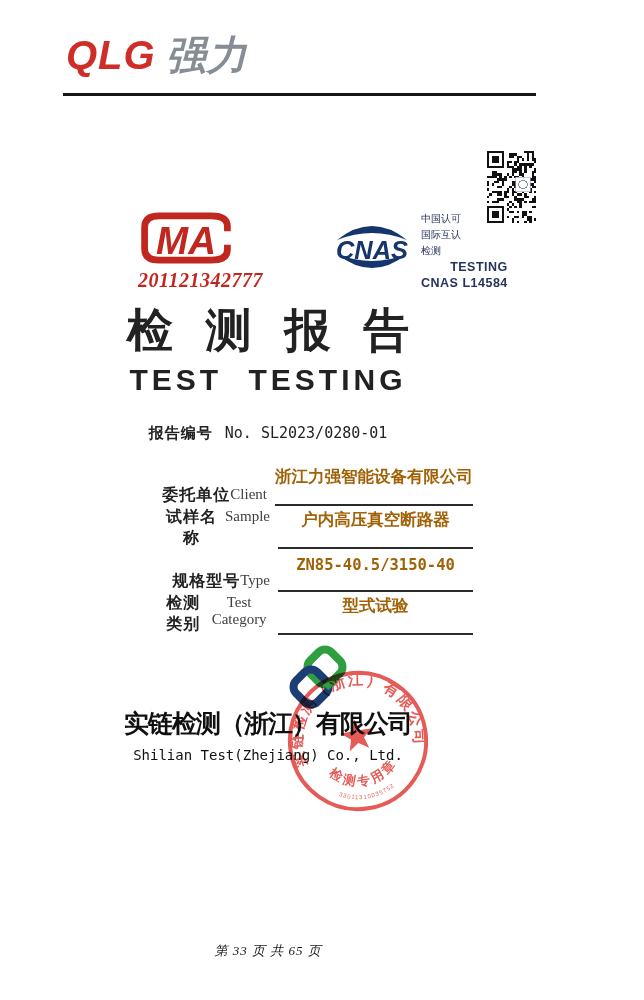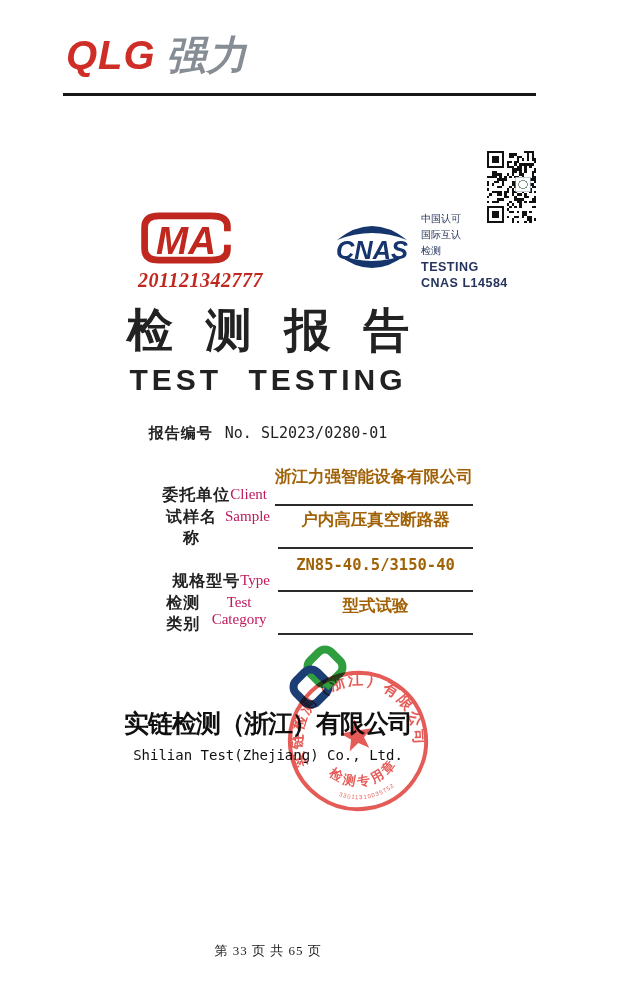--- a/index.html
+++ b/index.html
@@ -17,38 +17,38 @@
   .qr{position:absolute;left:487px;top:149px;width:72px;height:76px;}
 
   
   .cma{position:absolute;left:138px;top:212px;width:100px;text-align:left;font-style:italic;}
   .cma-number{margin-top:1px;font-family:"Liberation Serif",serif;font-weight:bold;
               font-size:20px;color:#c0271e;letter-spacing:0.5px;white-space:nowrap;}
   .ilac{position:absolute;left:245px;top:210px;width:76px;height:76px;}
   .cnas{position:absolute;left:333px;top:219px;width:78px;height:56px;}
   .acc{position:absolute;left:421px;top:211px;line-height:16px;color:#26345c;}
   .acc .cn{font-size:10px;font-family:"Liberation Serif",serif;}
-  .acc .en{font-size:12.5px;font-weight:bold;letter-spacing:0.5px;}
+  .acc .en{font-size:12.5px;font-weight:bold;letter-spacing:0.5px;text-align:right;}
 
   
   .title-cn{position:absolute;top:300px;left:0;width:100%;text-align:center;
             font-size:46px;font-weight:bold;color:#222;letter-spacing:10px;padding-left:10px;box-sizing:border-box;}
   .title-en{position:absolute;top:363px;left:0;width:100%;text-align:center;
             font-size:30px;font-weight:bold;color:#222;letter-spacing:4px;word-spacing:14px;}
   .report-no{position:absolute;top:424px;left:0;width:100%;text-align:center;
              font-size:15px;color:#222;white-space:nowrap;}
   .report-no .lbl{font-weight:bold;letter-spacing:1px;}
   .report-no .val{font-family:"DejaVu Sans Mono",monospace;margin-left:8px;}
 
   
   .form{position:absolute;left:158px;top:463px;width:315px;}
   .frow{display:flex;height:43px;align-items:flex-end;}
   .flabel{width:112px;text-align:center;display:flex;flex-direction:row;justify-content:flex-end;}
   .flabel .cn{font-size:16px;font-weight:bold;letter-spacing:1px;color:#222;}
-  .flabel .en{font-size:15px;font-family:"Liberation Serif",serif;color:#be185d;margin-top:1px;}
+  .flabel .en{font-size:15px;font-family:"Liberation Serif",serif;color:#404040;margin-top:1px;}
   .fvalue{flex:1;margin-left:8px;border-bottom:2px solid #2b2b2b;text-align:center;
           font-size:16.5px;font-weight:bold;color:#a16207;padding-bottom:16px;white-space:nowrap;}
   .fvalue.mono{font-family:"DejaVu Sans Mono",monospace;font-size:15.5px;}
 
   
   .chain{position:absolute;left:284px;top:645px;}
   .company-cn{position:absolute;top:707px;left:0;width:100%;text-align:center;
               font-size:25px;font-weight:bold;color:#101010;letter-spacing:-1px;}
   .company-en{position:absolute;top:747px;left:0;width:100%;text-align:center;
               font-family:"DejaVu Sans Mono",monospace;font-size:14px;color:#101010;}
@@ -56,21 +56,21 @@
          opacity:0.82;mix-blend-mode:multiply;}
 
   
   .bracket{position:absolute;left:572px;top:477px;width:10px;height:66px;
            border-left:3.5px solid #2e6fad;border-top:3.5px solid #2e6fad;border-bottom:3.5px solid #2e6fad;}
   .bracket-num{position:absolute;left:575px;top:488px;font-size:8px;color:#2e6fad;
                transform:rotate(90deg);transform-origin:left top;}
 
   
   .footer{position:absolute;top:942px;left:0;width:100%;text-align:center;
-          font-family:"Liberation Serif",serif;font-size:13px;color:#1a1a1a;letter-spacing:1px;}
+          font-family:"Liberation Serif",serif;font-size:13px;color:#1a1a1a;letter-spacing:1px;font-style:italic;}
 </style>
 </head>
 <body>
 
 <div class="page">
 
   <div class="brand">
     <span class="en">QLG</span><span class="cn">强力</span>
   </div>
   <div class="rule"></div>

